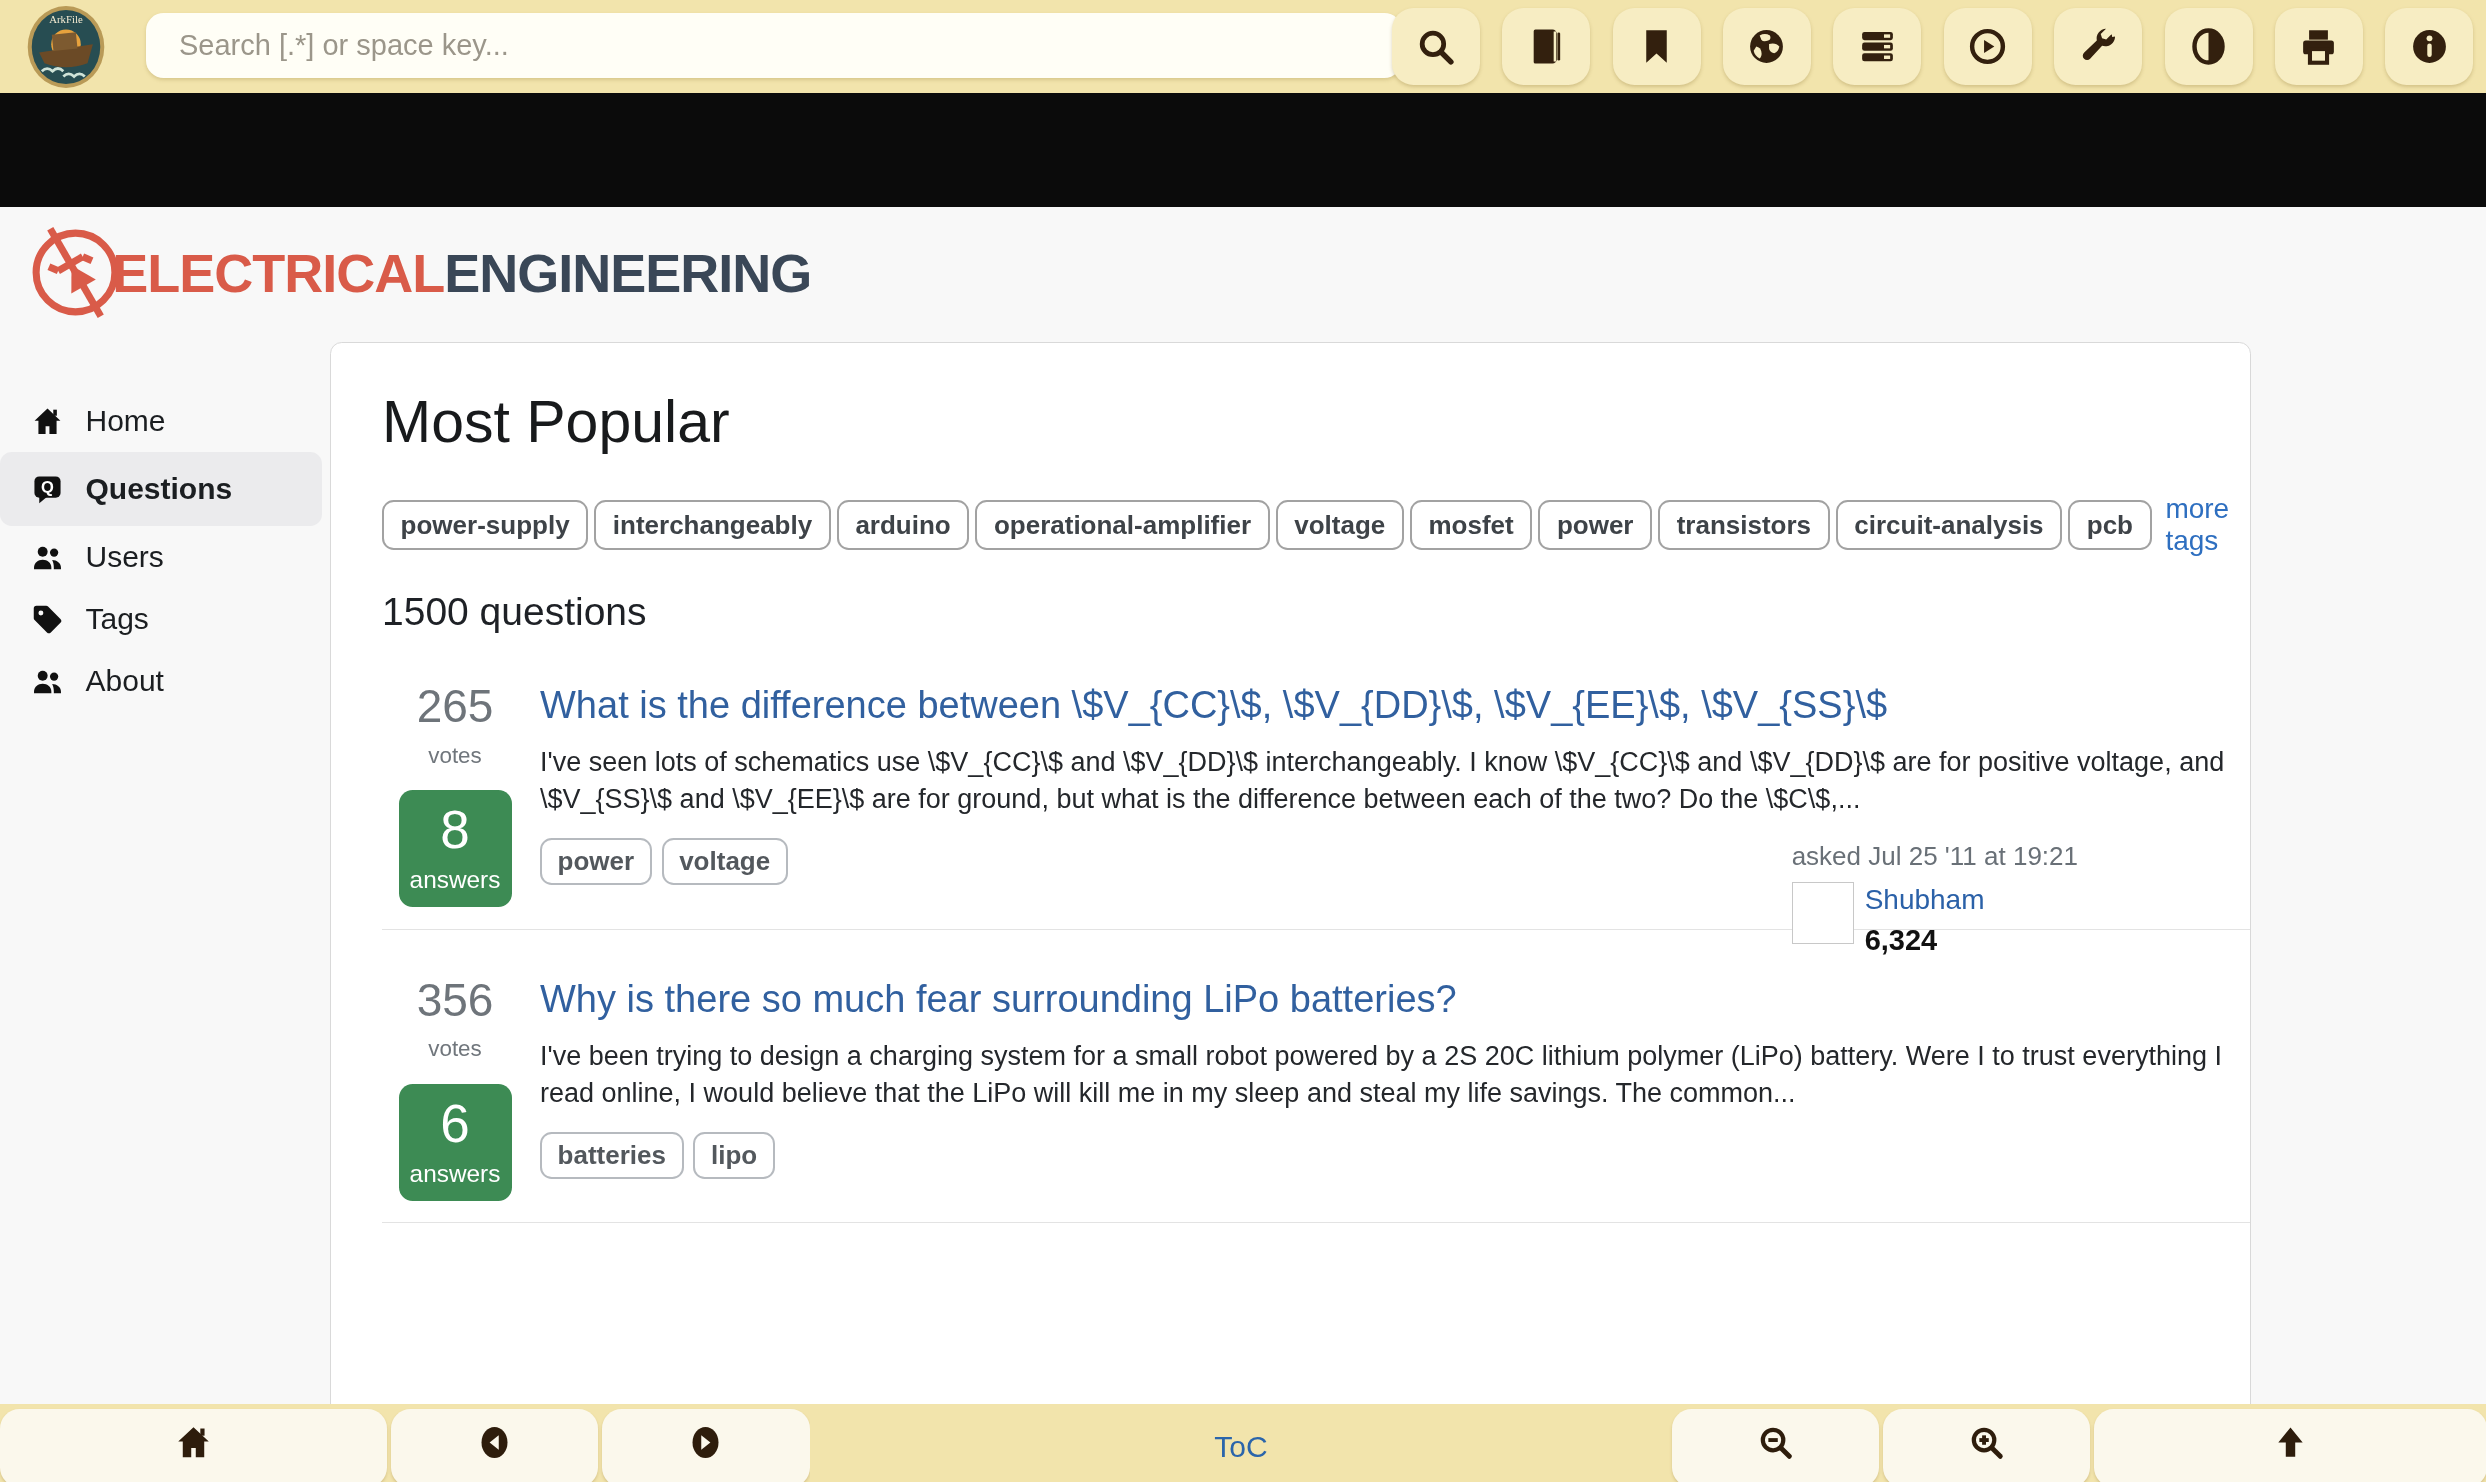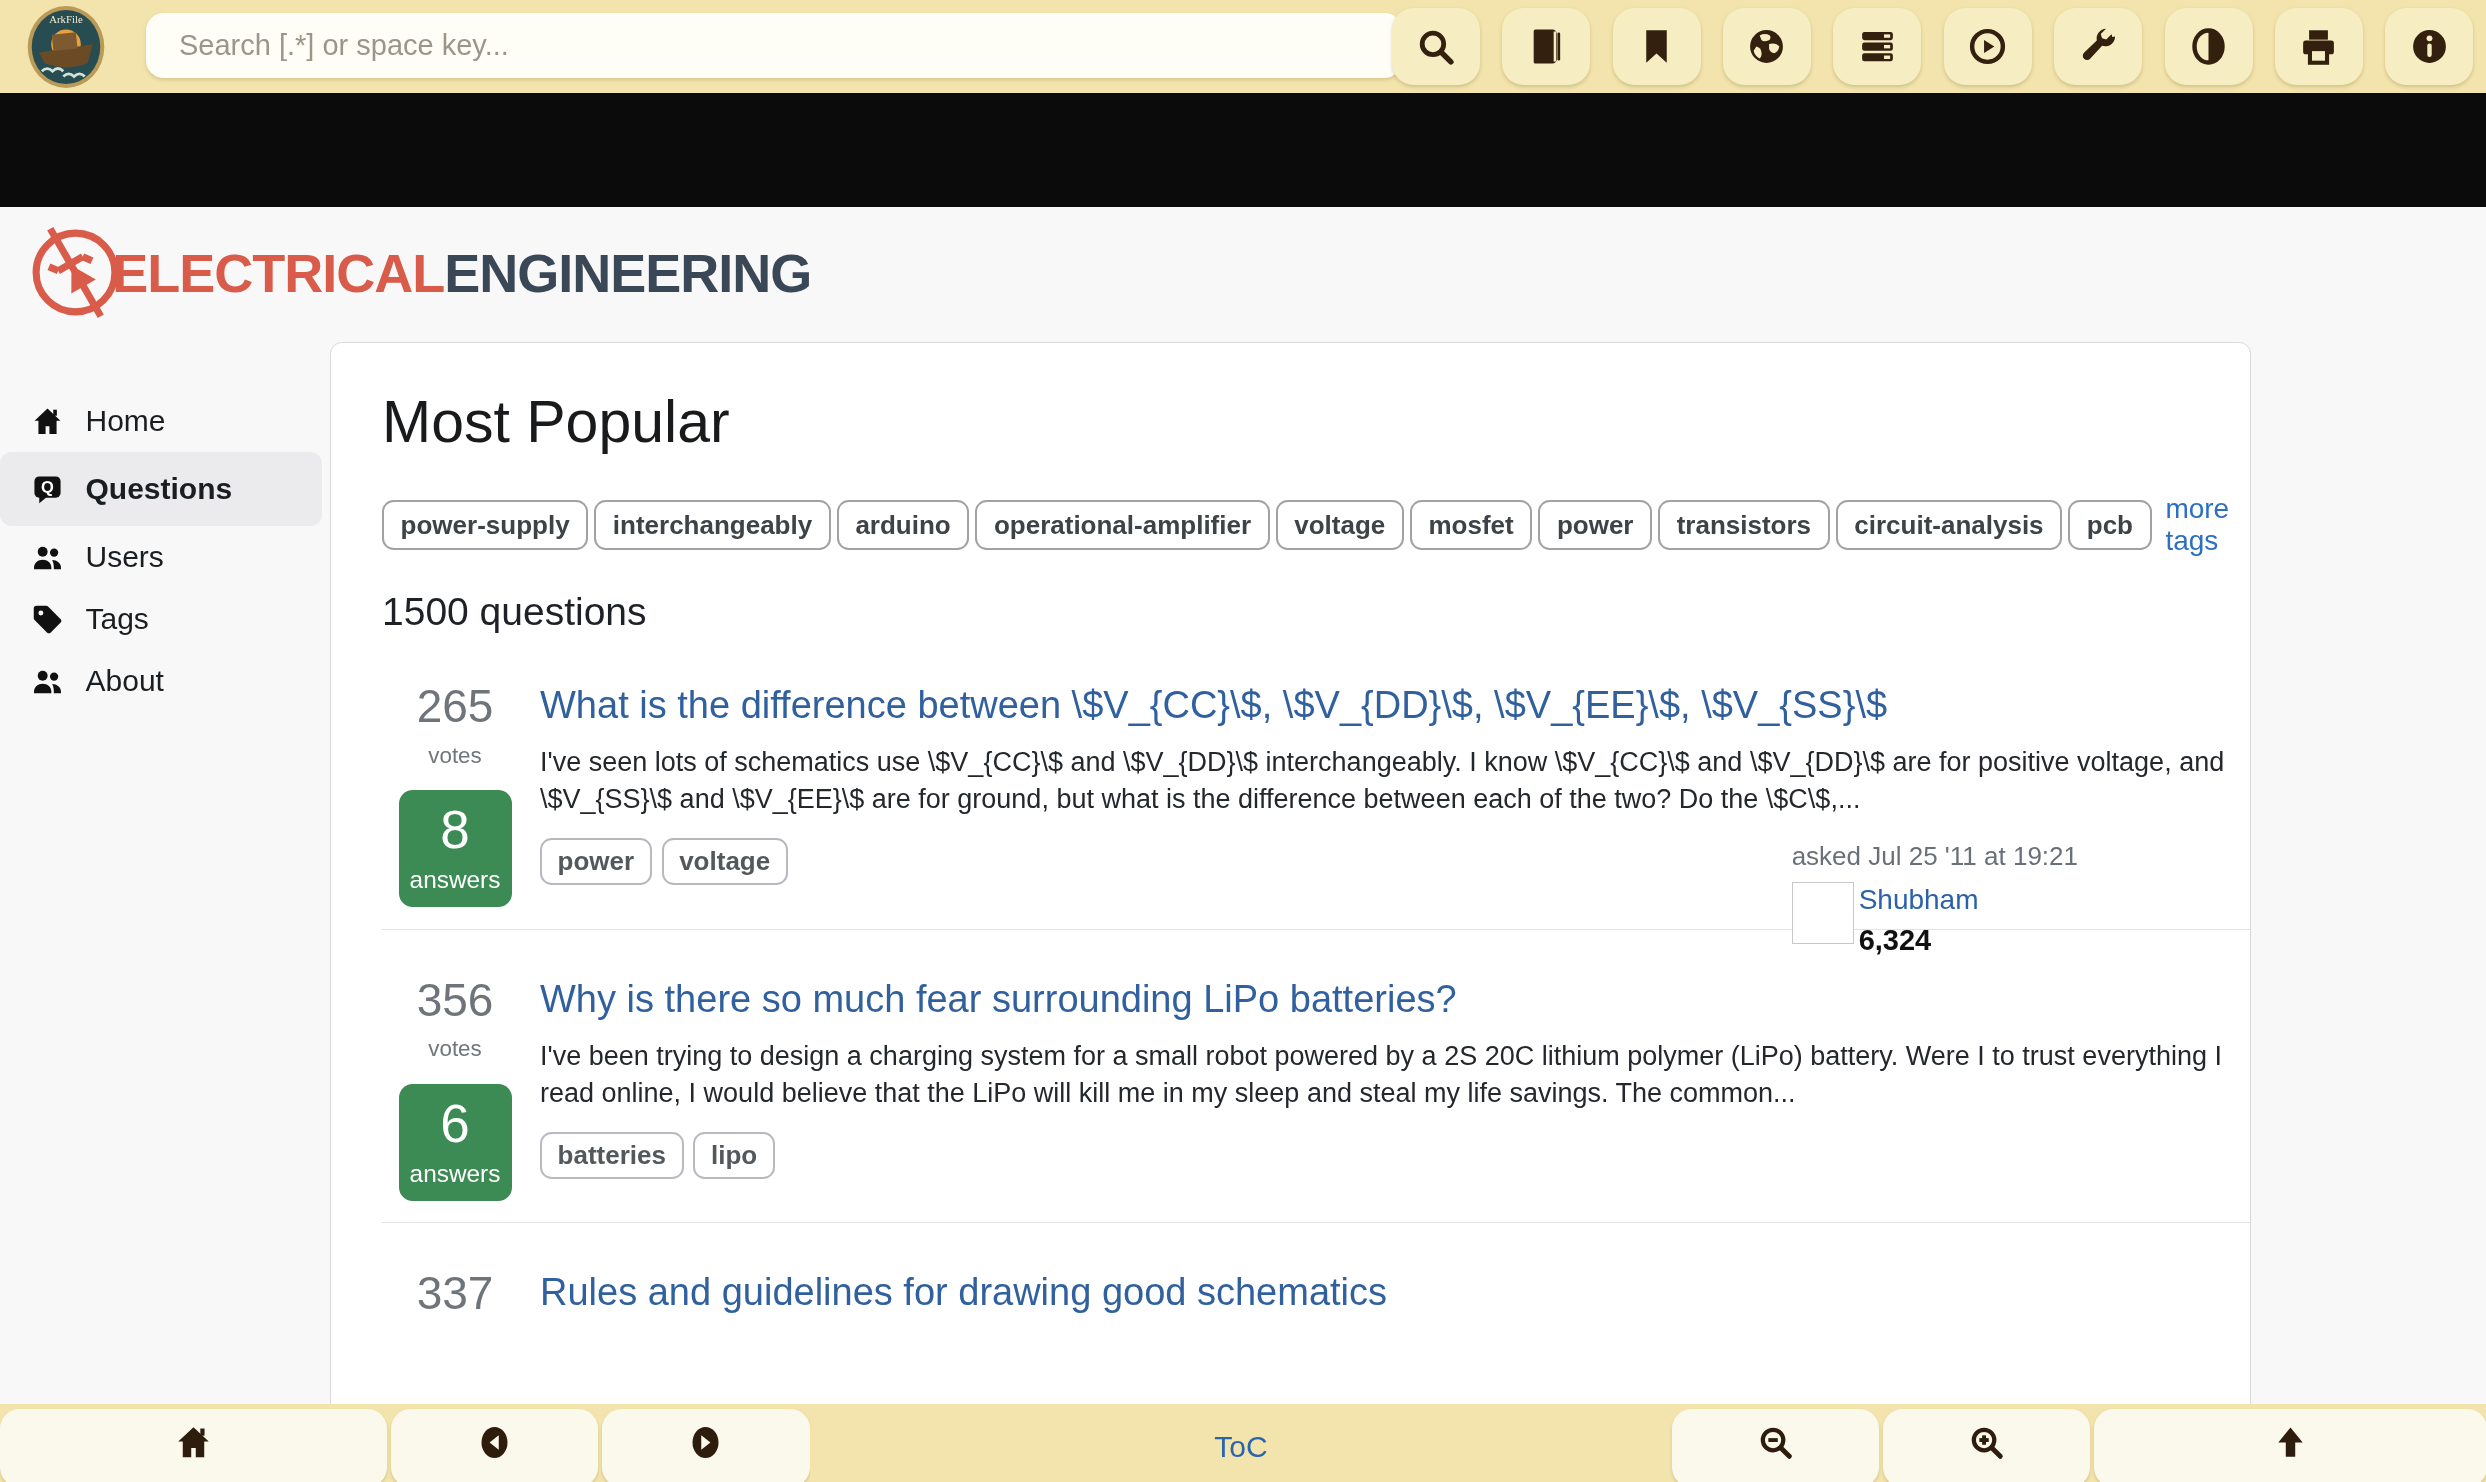--- a/index.html
+++ b/index.html
@@ -88,21 +88,21 @@
   .q-excerpt{ font-size:27px; color:#24272b; line-height:1.38; margin-top:15.6px; max-width:1736px; }
   .q-tags{ display:flex; gap:9.8px; margin-top:19.5px; }
   .q-tag{
     border:2px solid #b6babf; border-radius:11.7px; padding:5.9px 15.6px;
     font-size:26px; font-weight:700; color:#53585d; background:#fff; cursor:pointer;
   }
   .q-meta{ position:absolute; right:172px; top:205px; }
   .asked{ font-size:26px; color:#697077; }
   .meta-user{ display:flex; margin-top:9.8px; }
   .avatar{ width:62px; height:62px; background:#fff; border:1px solid #c8c8c8; flex:0 0 auto; }
-  .user-col{ margin-left:5px; padding-top:2px; }
+  .user-col{ margin-left:11px; padding-top:2px; }
   .user-name{ font-size:28px; color:#2b61a8; cursor:pointer; }
   .user-rep{ font-size:29px; font-weight:700; color:#111; margin-top:7.8px; }
 
   
   .bottombar{
     position:absolute; left:0; bottom:0; width:2487px; height:78px;
     background:#f2e4ac; z-index:30; display:flex; align-items:flex-start;
   }
   .bb-btn{
     margin-top:4.9px; height:78px; border:none; border-radius:19.5px;
@@ -328,28 +328,20 @@
       <div class="q-main">
         <a class="q-title">Why is there so much fear surrounding LiPo batteries?</a>
         <div class="q-excerpt">I've been trying to design a charging system for a small robot powered by a 2S 20C lithium polymer (LiPo) battery. Were I to trust everything I read online, I would believe that the LiPo will kill me in my sleep and steal my life savings. The common...</div>
         <div class="q-tags">
           <span class="q-tag">batteries</span>
           <span class="q-tag">lipo</span>
         </div>
       </div>
     </div>
 
-    <div class="q-row last">
-      <div class="q-stats">
-        <div class="vote-num">337</div>
-      </div>
-      <div class="q-main">
-        <a class="q-title">Rules and guidelines for drawing good schematics</a>
-      </div>
-    </div>
 
   </div>
 </main>
 
 <div class="bottombar">
   <button class="bb-btn bb-home">
     <svg viewBox="0 0 24 24" fill="currentColor">
       <path d="M12 2.6 2.6 11.4h2.8V21h5.2v-5.6h2.8V21h5.2v-9.6h2.8z"></path>
       <rect x="16.2" y="3.4" width="2.6" height="4.4"></rect>
     </svg>

